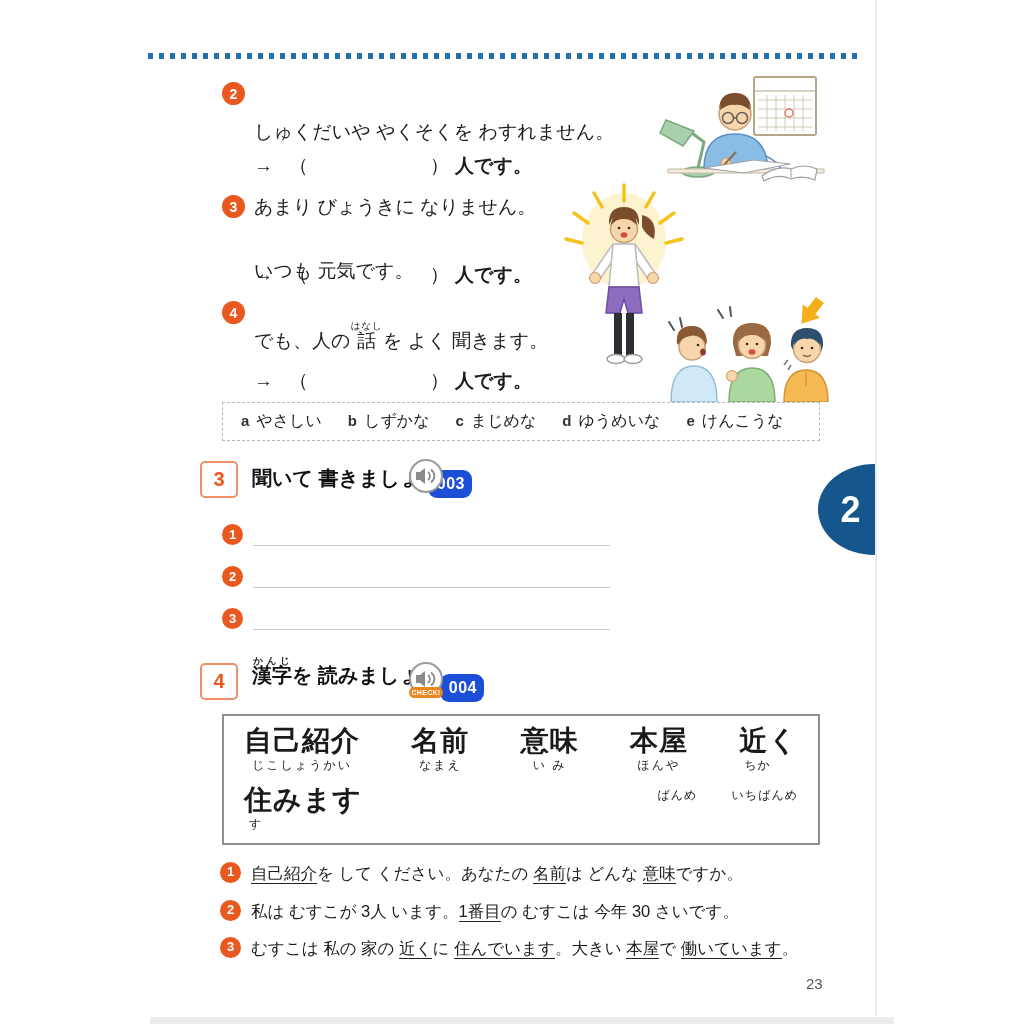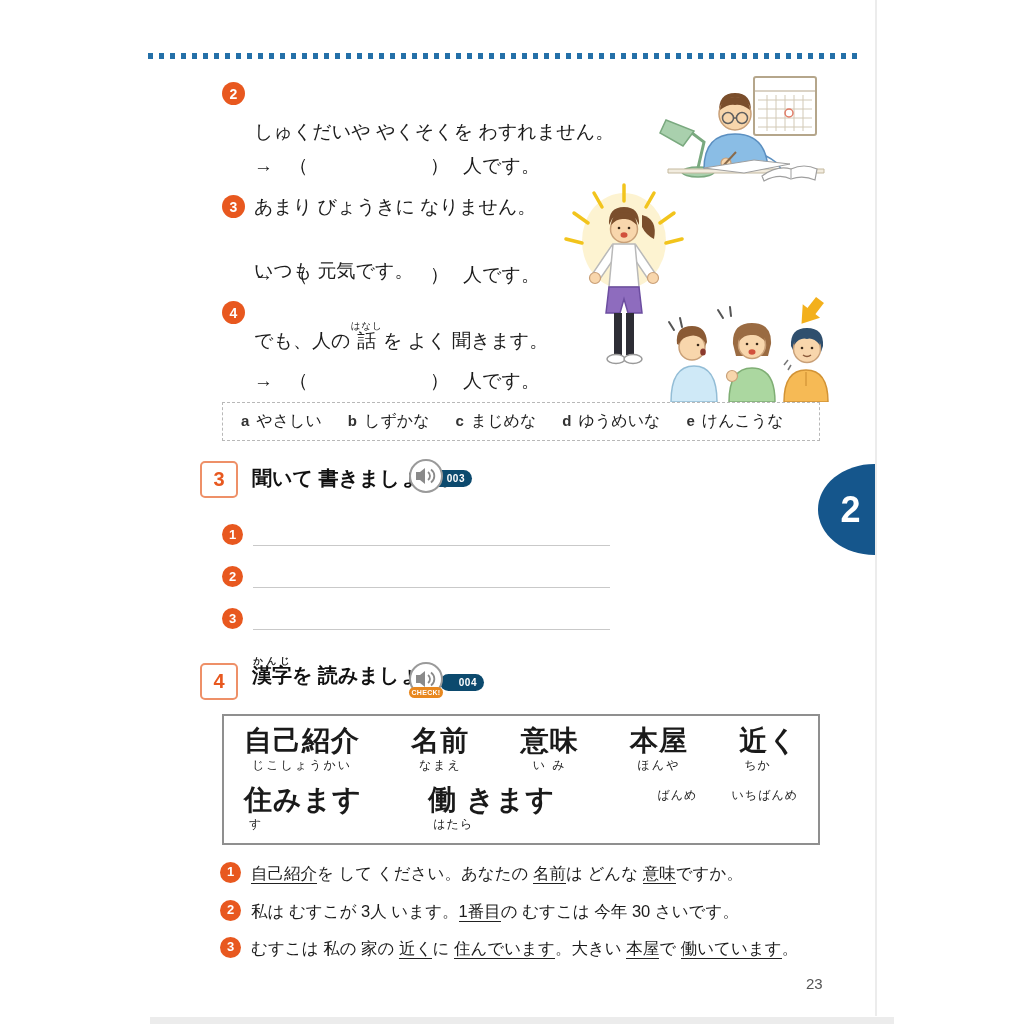--- a/index.html
+++ b/index.html
@@ -13,35 +13,35 @@
 
   .ncircle{width:23px;height:23px;border-radius:50%;background:#E8581F;color:#fff;
     display:flex;align-items:center;justify-content:center;font-size:14px;font-weight:bold;flex:0 0 auto;}
   .ncircle.sm{width:21px;height:21px;font-size:13px;}
 
   .mrow{display:flex;align-items:flex-start;gap:9px;}
   .qtext{font-size:19px;line-height:1.25;color:#1c1c1c;}
   .ansline{font-size:19px;display:flex;align-items:center;color:#1c1c1c;}
   .ansline .arrow{margin-right:16px;}
   .ansline .gap{display:inline-block;width:122px;}
-  .ansline .suffix{margin-left:14px;}
+  .ansline .suffix{margin-left:6px;font-weight:bold;}
 
   .choices{left:222px;top:402px;width:598px;height:39px;border:1.5px dashed #b8b8b8;
     display:flex;align-items:center;padding:0 0 0 18px;gap:26px;box-sizing:border-box;font-size:16px;color:#1c1c1c;}
   .choice{display:flex;align-items:baseline;gap:7px;}
   .choice .key{font-weight:600;font-size:15px;color:#333;}
 
   .secbox{width:38px;height:37px;border:2px solid #EE9068;border-radius:5px;background:#fff;
     display:flex;align-items:center;justify-content:center;color:#E8581F;font-size:20px;font-weight:bold;box-sizing:border-box;}
   .sectitle{font-size:20px;font-weight:600;color:#111;line-height:1.1;}
 
   .audio-circle{width:34px;height:34px;border-radius:50%;background:#fff;border:2.5px solid #9a9a9a;
     display:flex;align-items:center;justify-content:center;box-sizing:border-box;z-index:2;}
-  .audio-badge{background:#0c4a6e;border-radius:9px;color:#fff;font-weight:bold;font-size:10px;
-    width:44px;height:17px;display:flex;align-items:center;justify-content:flex-end;
+  .audio-badge{background:#1d4ed8;border-radius:9px;color:#fff;font-weight:bold;font-size:16px;
+    width:44px;height:28px;display:flex;align-items:center;justify-content:flex-end;
     padding-right:7px;box-sizing:border-box;z-index:1;letter-spacing:.5px;}
   .audio-check{background:#E8881F;border-radius:6px;color:#fff;font-weight:bold;font-size:7px;
     width:34px;height:11px;display:flex;align-items:center;justify-content:center;z-index:3;letter-spacing:.3px;}
 
   .blankline{border-bottom:1.5px solid #c9c9c9;width:357px;height:1px;}
 
   .vocabbox{left:222px;top:714px;width:598px;height:131px;border:2px solid #8f8f8f;background:#fff;
     box-sizing:border-box;display:flex;flex-direction:column;justify-content:space-between;padding:10px 20px 10px 20px;}
   .vrow{display:flex;justify-content:space-between;}
   .vitem{display:flex;flex-direction:column;text-align:center;}
@@ -186,24 +186,20 @@
       </span>
       <span class="vitem ta-left">
         <span class="vword">近く</span>
         <span class="vread left">ちか</span>
       </span>
     </div>
     <div class="vrow">
       <span class="vitem ta-left">
         <span class="vword">住みます</span>
         <span class="vread left">す</span>
-      </span>
-      <span class="vitem ta-left">
-        <span class="vword">働 きます</span>
-        <span class="vread left">はたら</span>
       </span>
       <span class="vitem ta-left">
         <span class="vread spread">ばんめ いちばんめ</span>
       </span>
     </div>
   </div>
 
   <div class="abs sent" style="left:220px;top:862px;">
     <span class="ncircle sm">1</span>
     <span><span class="useg">自己紹介</span><span>を して ください。あなたの </span><span class="useg">名前</span><span>は どんな </span><span class="useg">意味</span><span>ですか。</span></span>

